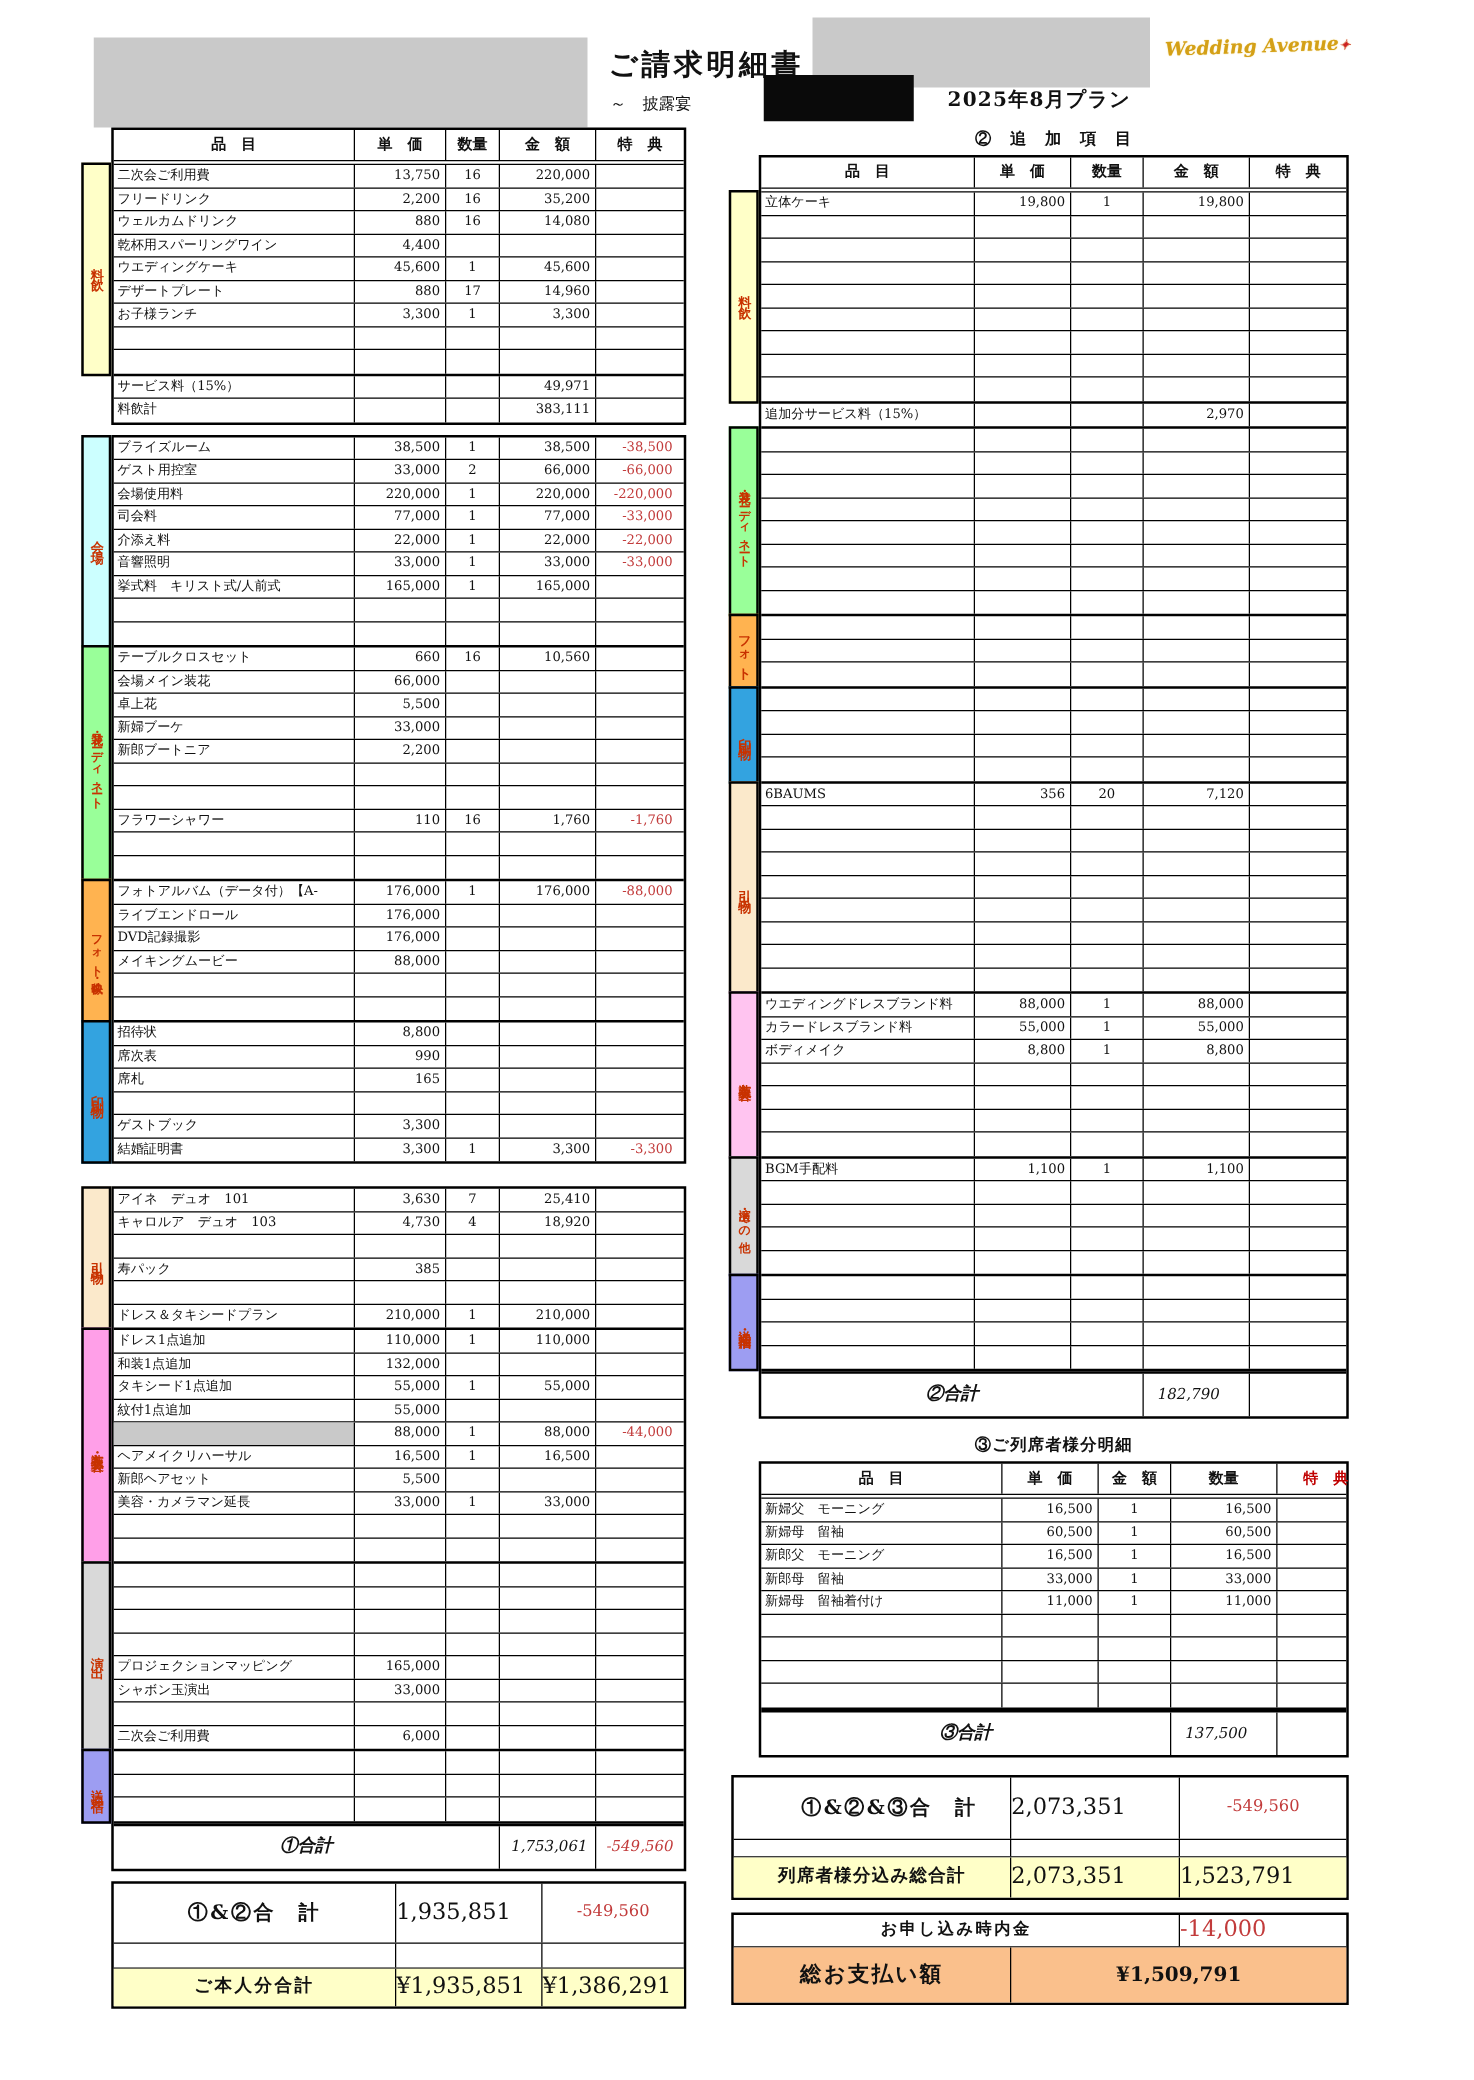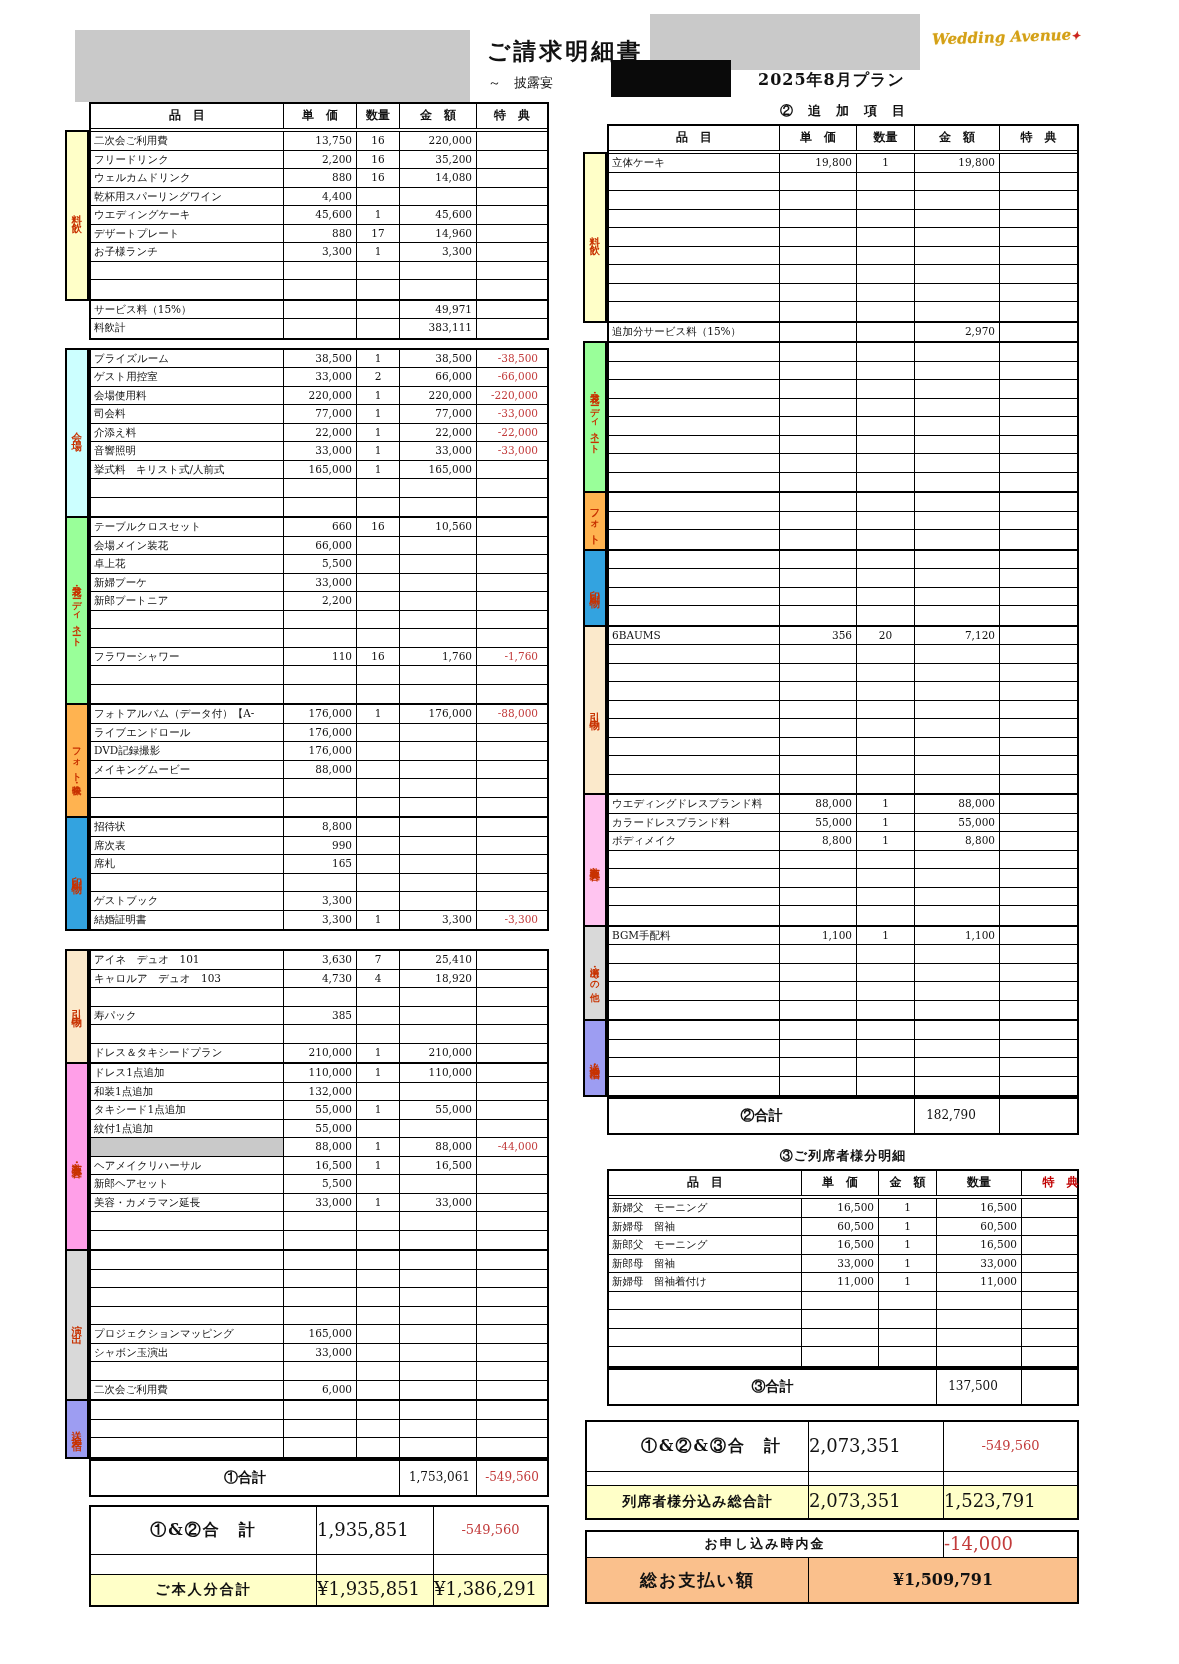--- a/index.html
+++ b/index.html
@@ -35,21 +35,21 @@
   .cell.ben{text-align:right;padding-right:9px;}
   .cell.redacted{background:#c9c9c9;}
   .neg{color:#c23b3b;}
   .Lcols{grid-template-columns:193px 73px 43px 77px 70px;}
   .Rcols{grid-template-columns:171px 77px 58px 85px 77px;}
   .Acols{grid-template-columns:193px 77px 58px 85px 77px;}
   .Ltot{grid-template-columns:309px 77px 70px;}
   .Rtot{grid-template-columns:306px 85px 77px;}
   .Atot{grid-template-columns:328px 85px 77px;}
   .trow{display:grid;height:34px;border-top:2px solid #000;}
-  .trow .cell{line-height:32px;}
+  .trow .cell{line-height:32px;font-style:italic;}
   .trow .tlabel{font-size:14px;font-weight:bold;text-align:center;}
   .trow .tamount{font-size:12px;}
   .trow .tamount.right{text-align:right;padding-right:6px;}
   .trow .tamount.center{text-align:center;padding-right:12px;}
   .trow .tben{font-size:12px;text-align:center;padding-right:0;}
   
   .stripe{position:absolute;left:-26px;top:-2px;bottom:-2px;width:24px;border:2px solid #000;
           box-sizing:border-box;display:flex;align-items:center;justify-content:center;z-index:2;}
   .stripe span{writing-mode:vertical-rl;text-orientation:upright;color:#c83200;
                font-weight:bold;font-size:10.5px;line-height:1;}

